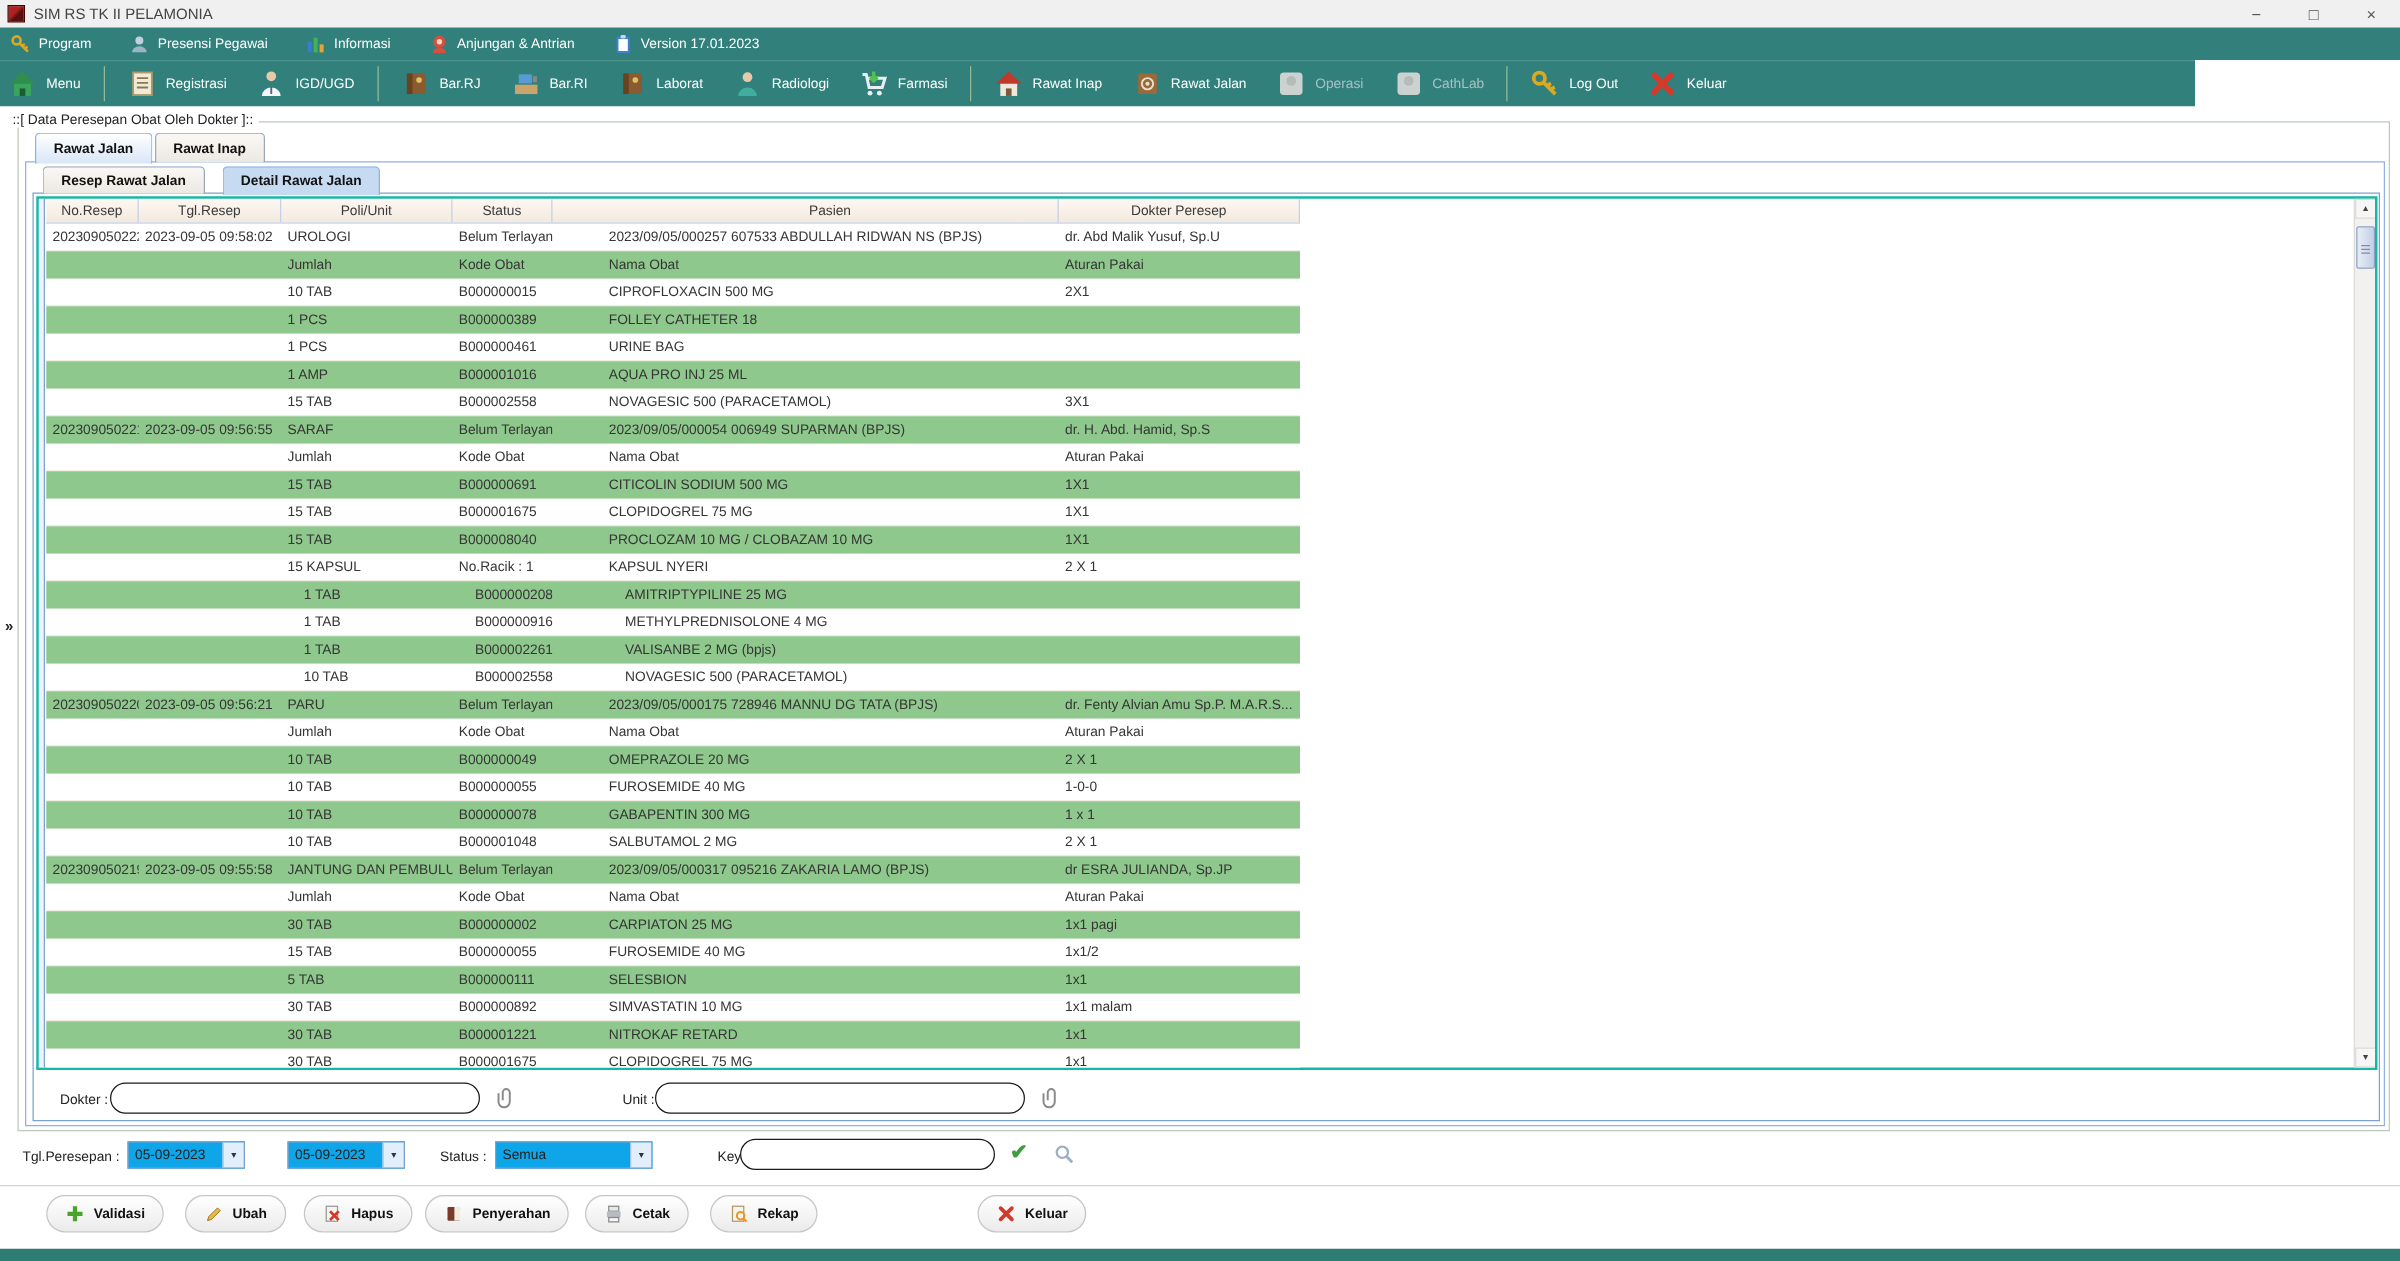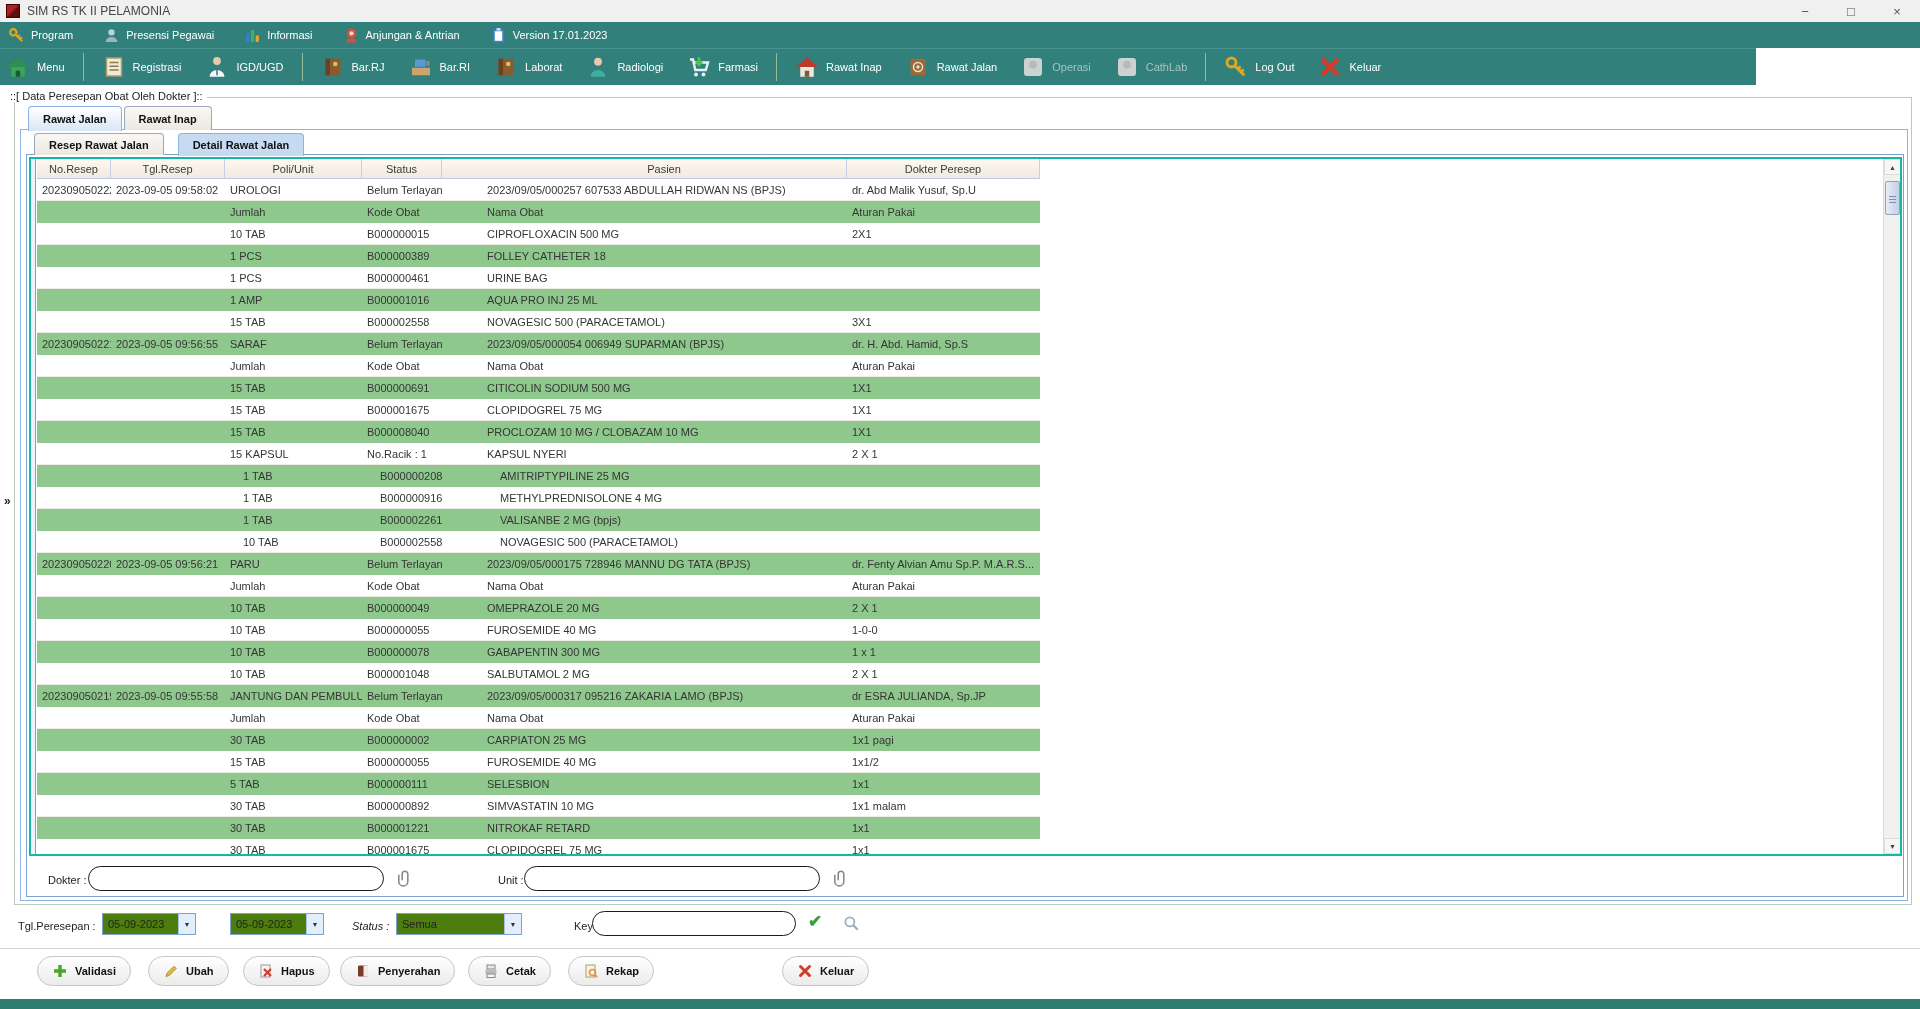--- a/index.html
+++ b/index.html
@@ -85,21 +85,21 @@
   .sthumb:before { content:""; position:absolute; left:3px; right:3px; top:14px; height:1px;
     background:#7b8db0; box-shadow:0 3px 0 #7b8db0, 0 6px 0 #7b8db0; }
 
   
   .fieldlabel { position:absolute; color:#222; }
   .oval { position:absolute; height:25px; background:#fff; border:1.4px solid #1a1a1a;
     border-radius:13px; padding:0 10px; display:flex; align-items:center; }
   .clip { position:absolute; width:18px; height:20px; }
 
   
-  .combo { position:absolute; height:22px; background:#4d7c0f; border:1px solid #7da2ce;
+  .combo { position:absolute; height:22px; background:#0ea5e9; border:1px solid #7da2ce;
     display:flex; align-items:center; }
   .combo .val { flex:1; padding:0 5px; color:#222; }
   .combo .arrow { width:17px; height:100%; background:#e2eefb; border-left:1px solid #a9c2e2;
     display:flex; align-items:center; justify-content:center; font-size:7px; color:#333; }
   .checkmark { position:absolute; color:#3f9e3f; font-size:17px; font-weight:bold; }
 
   
   .sep { position:absolute; left:0; top:948px; width:1920px; height:1px; background:#d4d4d4; }
   .abtn { position:absolute; top:956px; height:30px; border:1px solid #c6c6c6; border-radius:15px;
     background:linear-gradient(#ffffff,#ebebeb); display:flex; align-items:center; gap:7px;
@@ -576,21 +576,21 @@
 <div class="fieldlabel" style="left:18px; top:920px;">Tgl.Peresepan :</div>
 <div class="combo" style="left:102px; top:913px; width:94px;">
   <div class="val">05-09-2023</div>
   <div class="arrow">▼</div>
 </div>
 <div class="fieldlabel" style="left:206px; top:920px;margin-left:48px;">s.d</div>
 <div class="combo" style="left:230px; top:913px; width:94px;">
   <div class="val">05-09-2023</div>
   <div class="arrow">▼</div>
 </div>
-<div class="fieldlabel" style="left:352px; top:920px;font-style:italic;">Status :</div>
+<div class="fieldlabel" style="left:352px; top:920px;">Status :</div>
 <div class="combo" style="left:396px; top:913px; width:126px;">
   <div class="val">Semua</div>
   <div class="arrow">▼</div>
 </div>
 <div class="fieldlabel" style="left:538px; top:920px;margin-left:36px;">Key Word :</div>
 <div class="oval" style="left:592px; top:911px; width:204px;"></div>
 <div class="checkmark" style="left:808px; top:911px;">✔</div>
 <svg style="position:absolute; left:842px; top:914px; width:18px; height:18px;" viewBox="0 0 16 16">
     <circle cx="7" cy="7" r="4" fill="none" stroke="#9ab0c4" stroke-width="1.6"></circle>
     <path d="M10 10 L14 14" stroke="#9ab0c4" stroke-width="2"></path>

